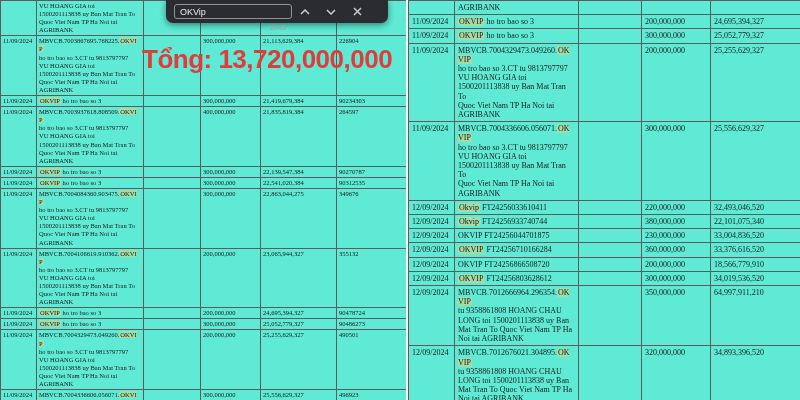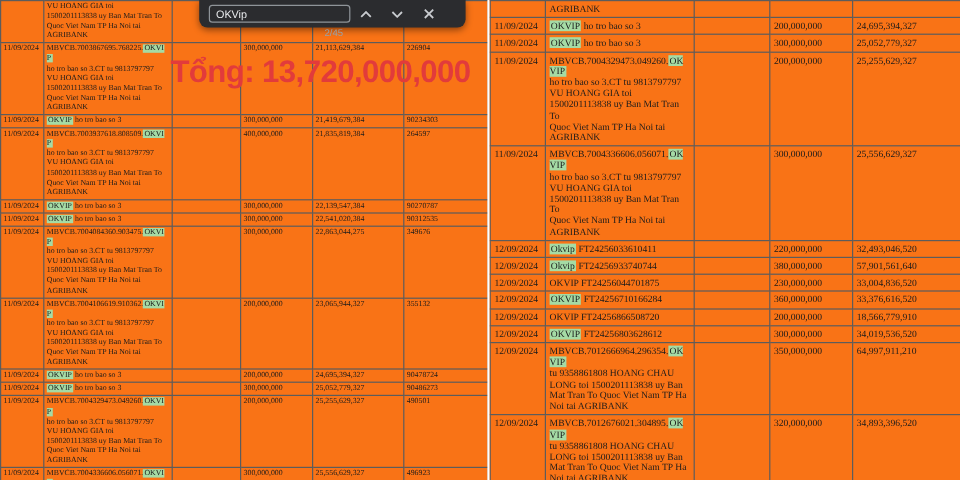--- a/index.html
+++ b/index.html
@@ -1,19 +1,19 @@
 <!DOCTYPE html>
 <html style="--hl: #a5dba5; --total: #e23b3b;"><head>
 <meta charset="utf-8">
 <style>
   html,body{margin:0;padding:0;}
   body{width:800px;height:400px;overflow:hidden;position:relative;background:#ffffff;
        font-family:"Liberation Serif", serif;color:#1b1b1b;}
 
-  .panel{position:absolute;top:0;height:400px;overflow:hidden;background:#f97316;}
+  .panel{position:absolute;top:0;height:400px;overflow:hidden;background:#5eead4;}
   .panel-left{left:0;width:406px;}
   .panel-right{left:408px;width:392px;}
 
   table{border-collapse:collapse;table-layout:fixed;width:100%;}
   td{border:1px solid #5c5c5c;vertical-align:top;overflow:hidden;}
 
   .panel-left  td{font-size:6.5px;line-height:8.1px;padding:1px 2px;}
   .panel-right td{font-size:8px;line-height:9.2px;padding:2px 3px;}
 
   td.desc{white-space:pre-line;word-wrap:break-word;}
@@ -252,21 +252,21 @@
     <td class="blank"></td>
     <td class="amount">220,000,000</td>
     <td class="balance">32,493,046,520</td>
 
   </tr>
         <tr class="single">
     <td class="date">12/09/2024</td>
     <td class="desc"><span class="pre"></span><mark class="match">Okvip</mark><span class="post"> FT24256933740744</span></td>
     <td class="blank"></td>
     <td class="amount">380,000,000</td>
-    <td class="balance">57,901,561,640</td>
+    <td class="balance">22,101,075,340</td>
 
   </tr>
         <tr class="single">
     <td class="date">12/09/2024</td>
     <td class="desc"><span class="pre"></span><mark class="match nohl">OKVIP</mark><span class="post"> FT24256044701875</span></td>
     <td class="blank"></td>
     <td class="amount">230,000,000</td>
     <td class="balance">33,004,836,520</td>
 
   </tr>

